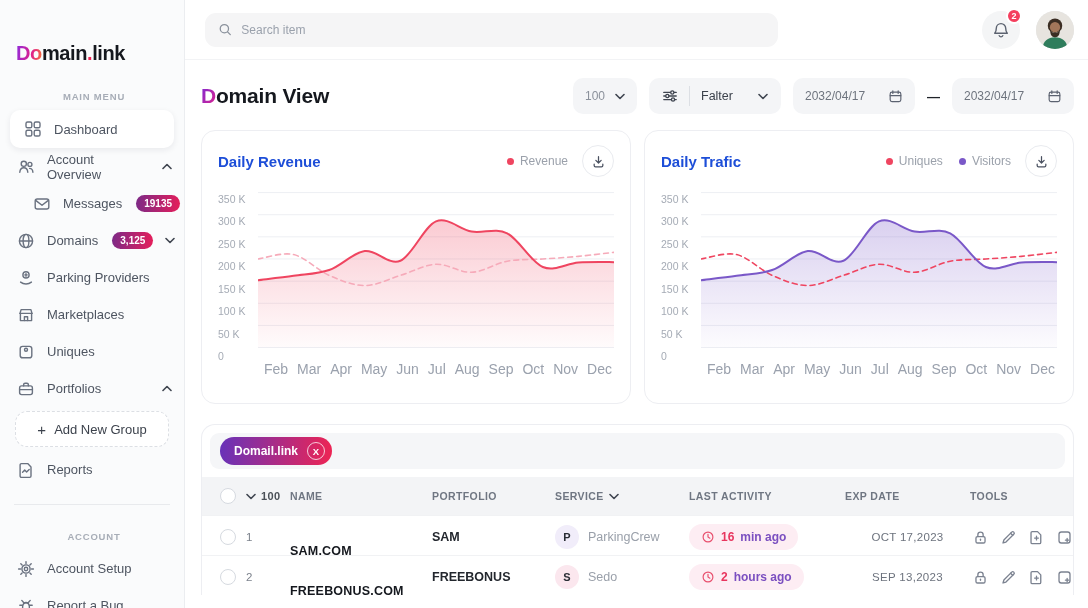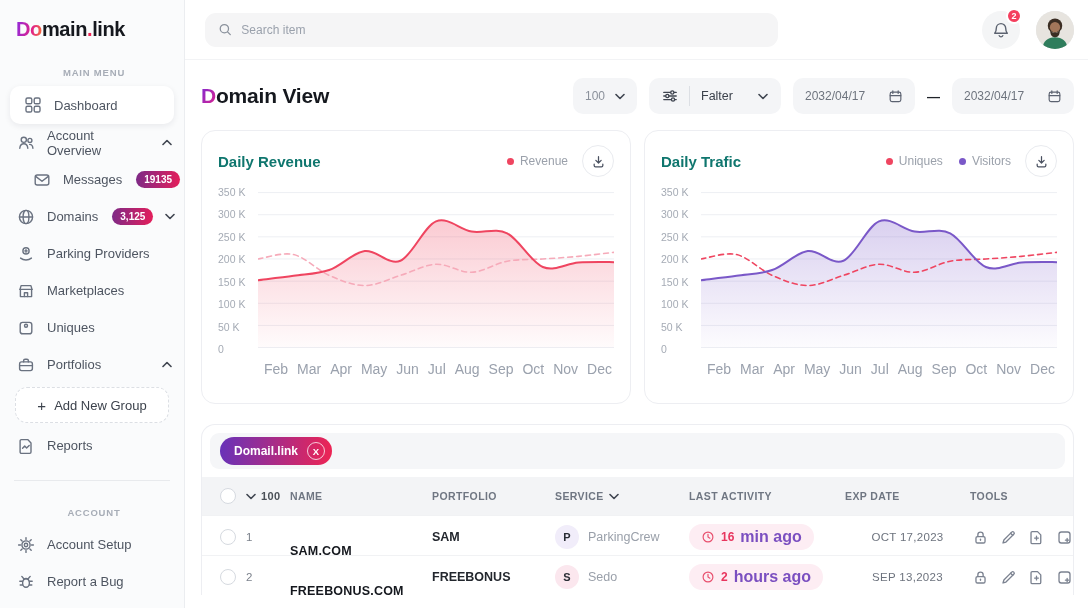--- a/index.html
+++ b/index.html
@@ -2,21 +2,21 @@
 <html><head>
 <meta charset="utf-8">
 <style>
   * { margin:0; padding:0; box-sizing:border-box; }
   html,body { background:#fff; }
   body { font-family:"Liberation Sans", sans-serif; }
   .app { width:1088px; height:608px; display:flex; overflow:hidden; background:#fff; color:#20242c; }
 
   
   .sidebar { width:185px; min-width:185px; height:100%; background:#fafbfc; border-right:1px solid #ebedf0; padding-top:14px; }
-  .logo { font-size:20px; font-weight:800; letter-spacing:-0.4px; padding:4px 16px 0 16px; color:#15181e; cursor:pointer; }
+  .logo { font-size:20px; font-weight:800; letter-spacing:-0.4px; padding:4px 16px 0 16px; color:#15181e; cursor:pointer;margin-top:24px; }
   .logo-do { background:linear-gradient(100deg,#8a2be2 0%,#e0218a 60%,#ff8c1a 110%); -webkit-background-clip:text; background-clip:text; color:transparent; }
   .logo-dot { color:#ef2454; }
   .menu-label { font-size:9.5px; letter-spacing:.8px; color:#a7adb7; padding:26px 14px 8px 18px; font-weight:600;text-align:center; }
   .nav-item { display:flex; align-items:center; gap:12px; height:37px; padding:0 12px 0 17px; font-size:13px; color:#4e5561; cursor:pointer; }
   .nav-item.active { background:#fff; margin:0 10px; padding-left:14px; border-radius:10px; box-shadow:0 2px 6px rgba(25,30,50,.08); height:38px; }
   .nav-item.sub { padding-left:33px; }
   .nav-icon { width:18px; height:18px; display:flex; align-items:center; justify-content:center; flex:none; }
   .nav-icon svg { width:18px; height:18px; stroke:#6a7280; stroke-width:1.4; fill:none; stroke-linecap:round; stroke-linejoin:round; }
   .nav-badge { margin-left:2px; background:linear-gradient(95deg,#7c2a87,#e51e5a); color:#fff; font-size:10px; font-weight:700; border-radius:99px; padding:3px 8px; }
   .nav-chev { margin-left:auto; display:flex; }
@@ -51,28 +51,28 @@
   .filter-label { color:#3c424c; font-size:12.5px; }
   .filter-ctrl .chev { margin-left:auto; }
   .date-ctrl { width:122px; padding:0 12px; justify-content:space-between; }
   .date-ctrl svg { width:15px; height:15px; stroke:#5b6270; stroke-width:1.4; fill:none; stroke-linecap:round; }
   .date-dash { color:#1f2329; font-weight:700; font-size:13px; }
 
   
   .charts { margin-top:16px; display:flex; gap:13px; }
   .chart-card { flex:1; border:1px solid #edeef2; border-radius:14px; background:#fff; padding:14px 16px 10px 16px; height:274px; display:flex; flex-direction:column; }
   .chart-head { display:flex; align-items:center; }
-  .chart-title { font-size:15px; font-weight:700; color:#0f766e; }
+  .chart-title { font-size:15px; font-weight:700; color:#1d4ed8; }
   .legend { margin-left:auto; display:flex; align-items:center; gap:16px; }
   .legend-item { display:flex; align-items:center; gap:6px; font-size:12px; color:#9ba1ab; }
   .legend-dot { width:7px; height:7px; border-radius:50%; background:#ccc; }
   .dl-btn { width:32px; height:32px; border:1px solid #e9ebef; border-radius:50%; background:#fff; margin-left:14px; display:flex; align-items:center; justify-content:center; cursor:pointer; }
   .dl-btn svg { width:15px; height:15px; stroke:#4a5160; stroke-width:1.5; fill:none; stroke-linecap:round; stroke-linejoin:round; }
   .chart-body { display:flex; margin-top:10px; flex:1; }
-  .y-col { width:40px; display:flex; flex-direction:column; justify-content:space-between; height:168px; flex:none; }
+  .y-col { width:40px; display:flex; flex-direction:column; justify-content:space-between; height:168px; flex:none;margin-top:7px; }
   .y-col span { font-size:10.5px; color:#a5abb5; line-height:11px; }
   .plot-col { flex:1; min-width:0; }
   .plot-col svg { width:100%; height:168px; display:block; }
   .x-row { display:flex; justify-content:space-between; padding:6px 2px 0 6px; }
   .x-row span { font-size:14px; color:#9aa1ad; }
 
   
   .table-card { margin-top:20px; border:1px solid #edeef2; border-bottom:none; border-radius:14px 14px 0 0; background:#fff; overflow:hidden; }
   .tag-bar { margin:8px; height:36px; background:#f5f6f8; border-radius:9px; display:flex; align-items:center; padding-left:10px; }
   .tag-pill { height:28px; border-radius:14px; background:linear-gradient(95deg,#6733b9,#ee2453); color:#fff; display:flex; align-items:center; gap:9px; padding:0 7px 0 14px; font-size:12px; font-weight:700; cursor:pointer; }
@@ -87,21 +87,21 @@
   .r-name { font-size:12.5px; font-weight:700; color:#15181e; letter-spacing:.2px;margin-top:28px; }
   .r-portfolio { font-size:12.5px; font-weight:600; color:#23272e; }
   .svc { display:flex; align-items:center; gap:9px; }
   .svc-badge { width:24px; height:24px; border-radius:50%; display:flex; align-items:center; justify-content:center; font-size:11px; font-weight:700; color:#2a2e35; }
   .svc-p { background:#f1edfa; }
   .svc-s { background:#fbe7ee; }
   .svc-name { font-size:12.5px; color:#9aa0aa; }
   .act-pill { display:inline-flex; align-items:center; gap:6px; height:26px; border-radius:13px; background:#fdedf3; padding:0 12px; }
   .act-pill svg { width:14px; height:14px; stroke:#e8506e; stroke-width:1.5; fill:none; stroke-linecap:round; stroke-linejoin:round; }
   .act-num { font-size:12px; font-weight:700; color:#e8355e; }
-  .act-text { font-size:16px; font-weight:700; color:#7b4fc0; }
+  .act-text { font-size:12px; font-weight:700; color:#7b4fc0; }
   .r-exp { font-size:11.5px; color:#6d737e; letter-spacing:.3px;text-align:center; }
   .tools { display:flex; align-items:center; gap:7px; }
   .tool-btn { width:21px; height:21px; display:flex; align-items:center; justify-content:center; cursor:pointer; background:none; border:none; }
   .tool-btn svg { width:17px; height:17px; stroke:#7b8290; stroke-width:1.4; fill:none; stroke-linecap:round; stroke-linejoin:round; }
 </style>
 </head>
 <body>
 
 <div class="app">
 

